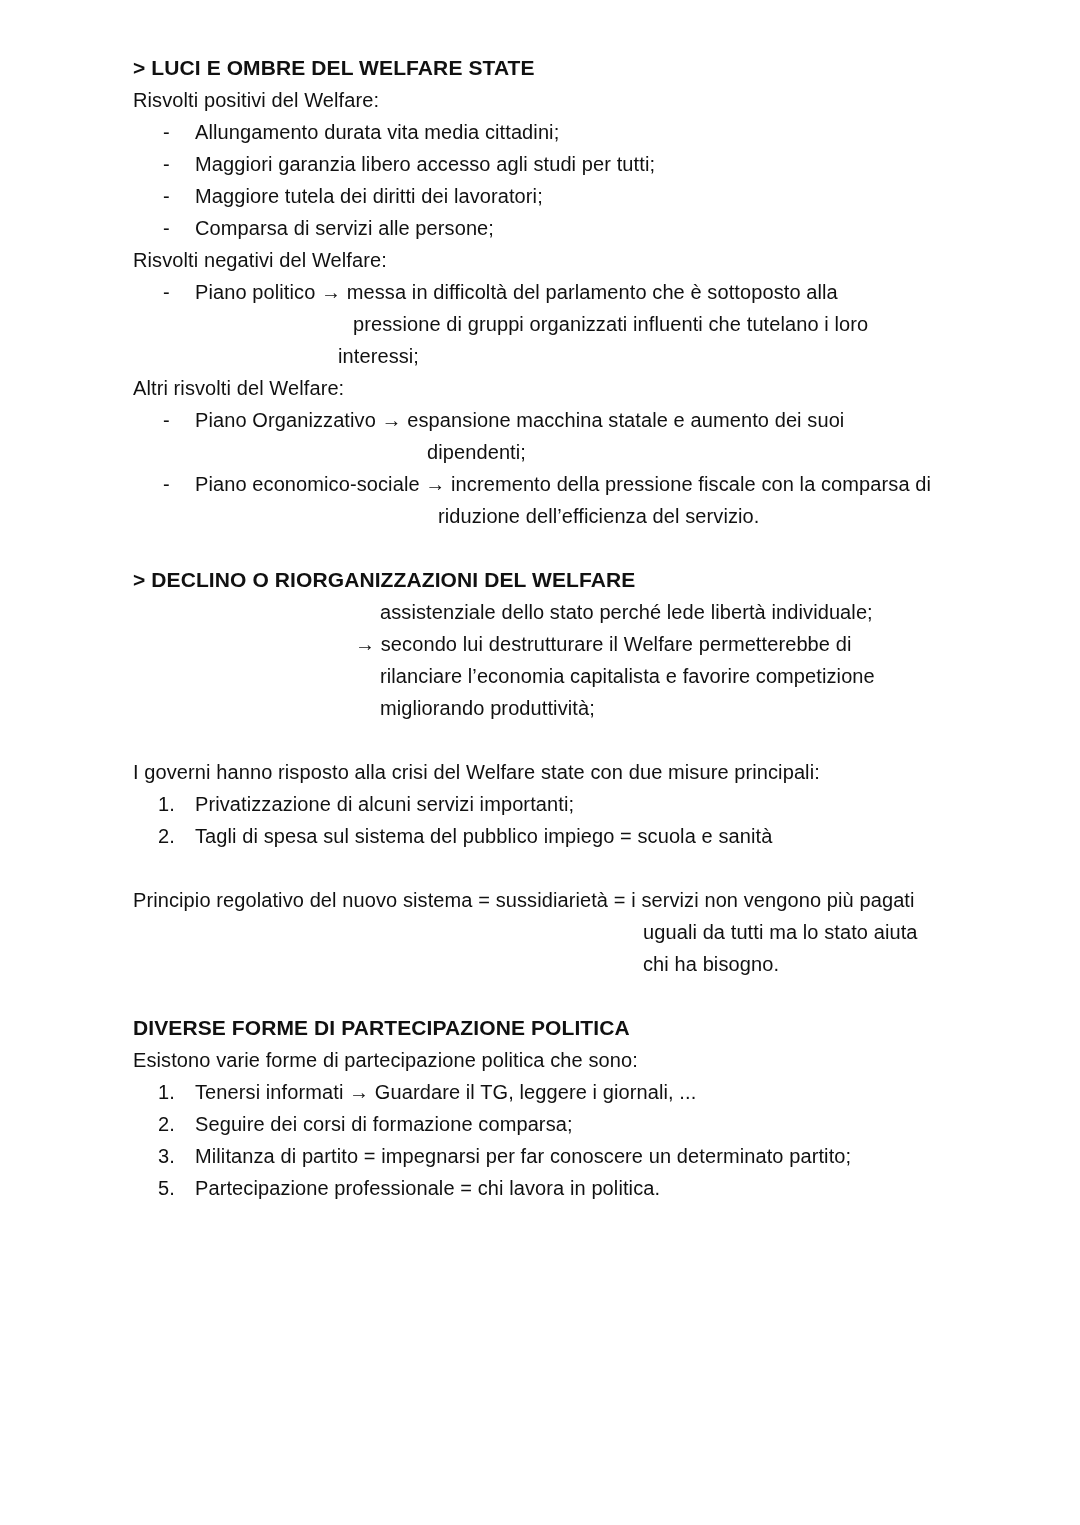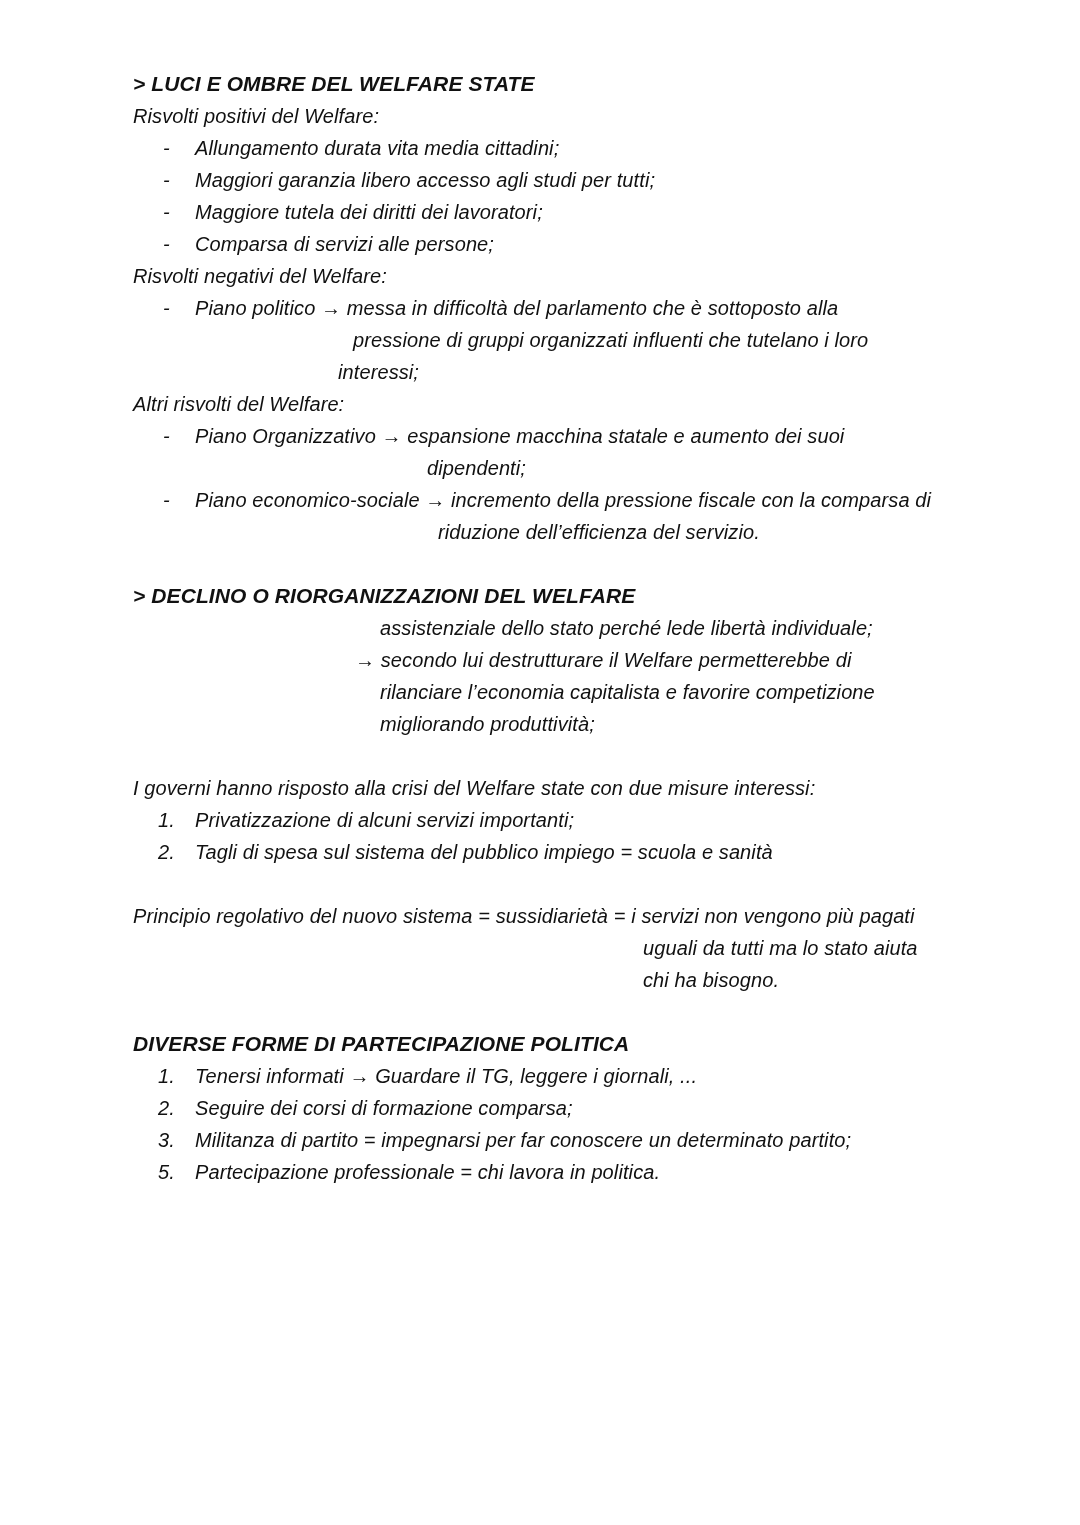--- a/index.html
+++ b/index.html
@@ -10,23 +10,22 @@
   body {
     width: 1080px;
     min-height: 1525px;
     font-family: "Liberation Sans", sans-serif;
     color: #111111;
   }
   .page {
     box-sizing: border-box;
     width: 1000px;
     min-height: 1525px;
-    padding: 68px 40px 60px 133px;
+    padding: 52px 40px 60px 133px;
     background: #ffffff;
-    font-style: italic;
   }
   .line {
     font-size: 20px;
     line-height: 32px;
     white-space: nowrap;
     letter-spacing: 0.1px;
   }
   .heading {
     font-weight: 700;
     font-size: 21px;
@@ -64,26 +63,27 @@
     <div class="line cont" style="padding-left: 294px;">dipendenti;</div>
     <div class="line bullet"><span class="marker">-</span><span class="txt">Piano economico-sociale → incremento della pressione fiscale con la comparsa di</span></div>
     <div class="line cont" style="padding-left: 305px;">riduzione dell’efficienza del servizio.</div>
     <div class="spacer"></div>
     <div class="line heading">&gt; DECLINO O RIORGANIZZAZIONI DEL WELFARE</div>
     <div class="line cont" style="padding-left: 247px;">assistenziale dello stato perché lede libertà individuale;</div>
     <div class="line cont" style="padding-left: 222px;">→ secondo lui destrutturare il Welfare permetterebbe di</div>
     <div class="line cont" style="padding-left: 247px;">rilanciare l’economia capitalista e favorire competizione</div>
     <div class="line cont" style="padding-left: 247px;">migliorando produttività;</div>
     <div class="spacer"></div>
-    <div class="line para">I governi hanno risposto alla crisi del Welfare state con due misure interessi:</div>
+    <div class="line para">I governi hanno risposto alla crisi del Welfare state con due misure principali:</div>
     <div class="line numbered"><span class="marker">1.</span><span class="txt">Privatizzazione di alcuni servizi importanti;</span></div>
     <div class="line numbered"><span class="marker">2.</span><span class="txt">Tagli di spesa sul sistema del pubblico impiego = scuola e sanità</span></div>
     <div class="spacer"></div>
     <div class="line para">Principio regolativo del nuovo sistema = sussidiarietà = i servizi non vengono più pagati</div>
     <div class="line cont" style="padding-left: 510px;">uguali da tutti ma lo stato aiuta</div>
     <div class="line cont" style="padding-left: 510px;">chi ha bisogno.</div>
     <div class="spacer"></div>
     <div class="line heading">DIVERSE FORME DI PARTECIPAZIONE POLITICA</div>
+    <div class="line para">Esistono varie forme di partecipazione politica che sono:</div>
     <div class="line numbered"><span class="marker">1.</span><span class="txt">Tenersi informati → Guardare il TG, leggere i giornali, ...</span></div>
     <div class="line numbered"><span class="marker">2.</span><span class="txt">Seguire dei corsi di formazione comparsa;</span></div>
     <div class="line numbered"><span class="marker">3.</span><span class="txt">Militanza di partito = impegnarsi per far conoscere un determinato partito;</span></div>
     <div class="line numbered"><span class="marker">5.</span><span class="txt">Partecipazione professionale = chi lavora in politica.</span></div>
   </div>
 
 </body></html>

